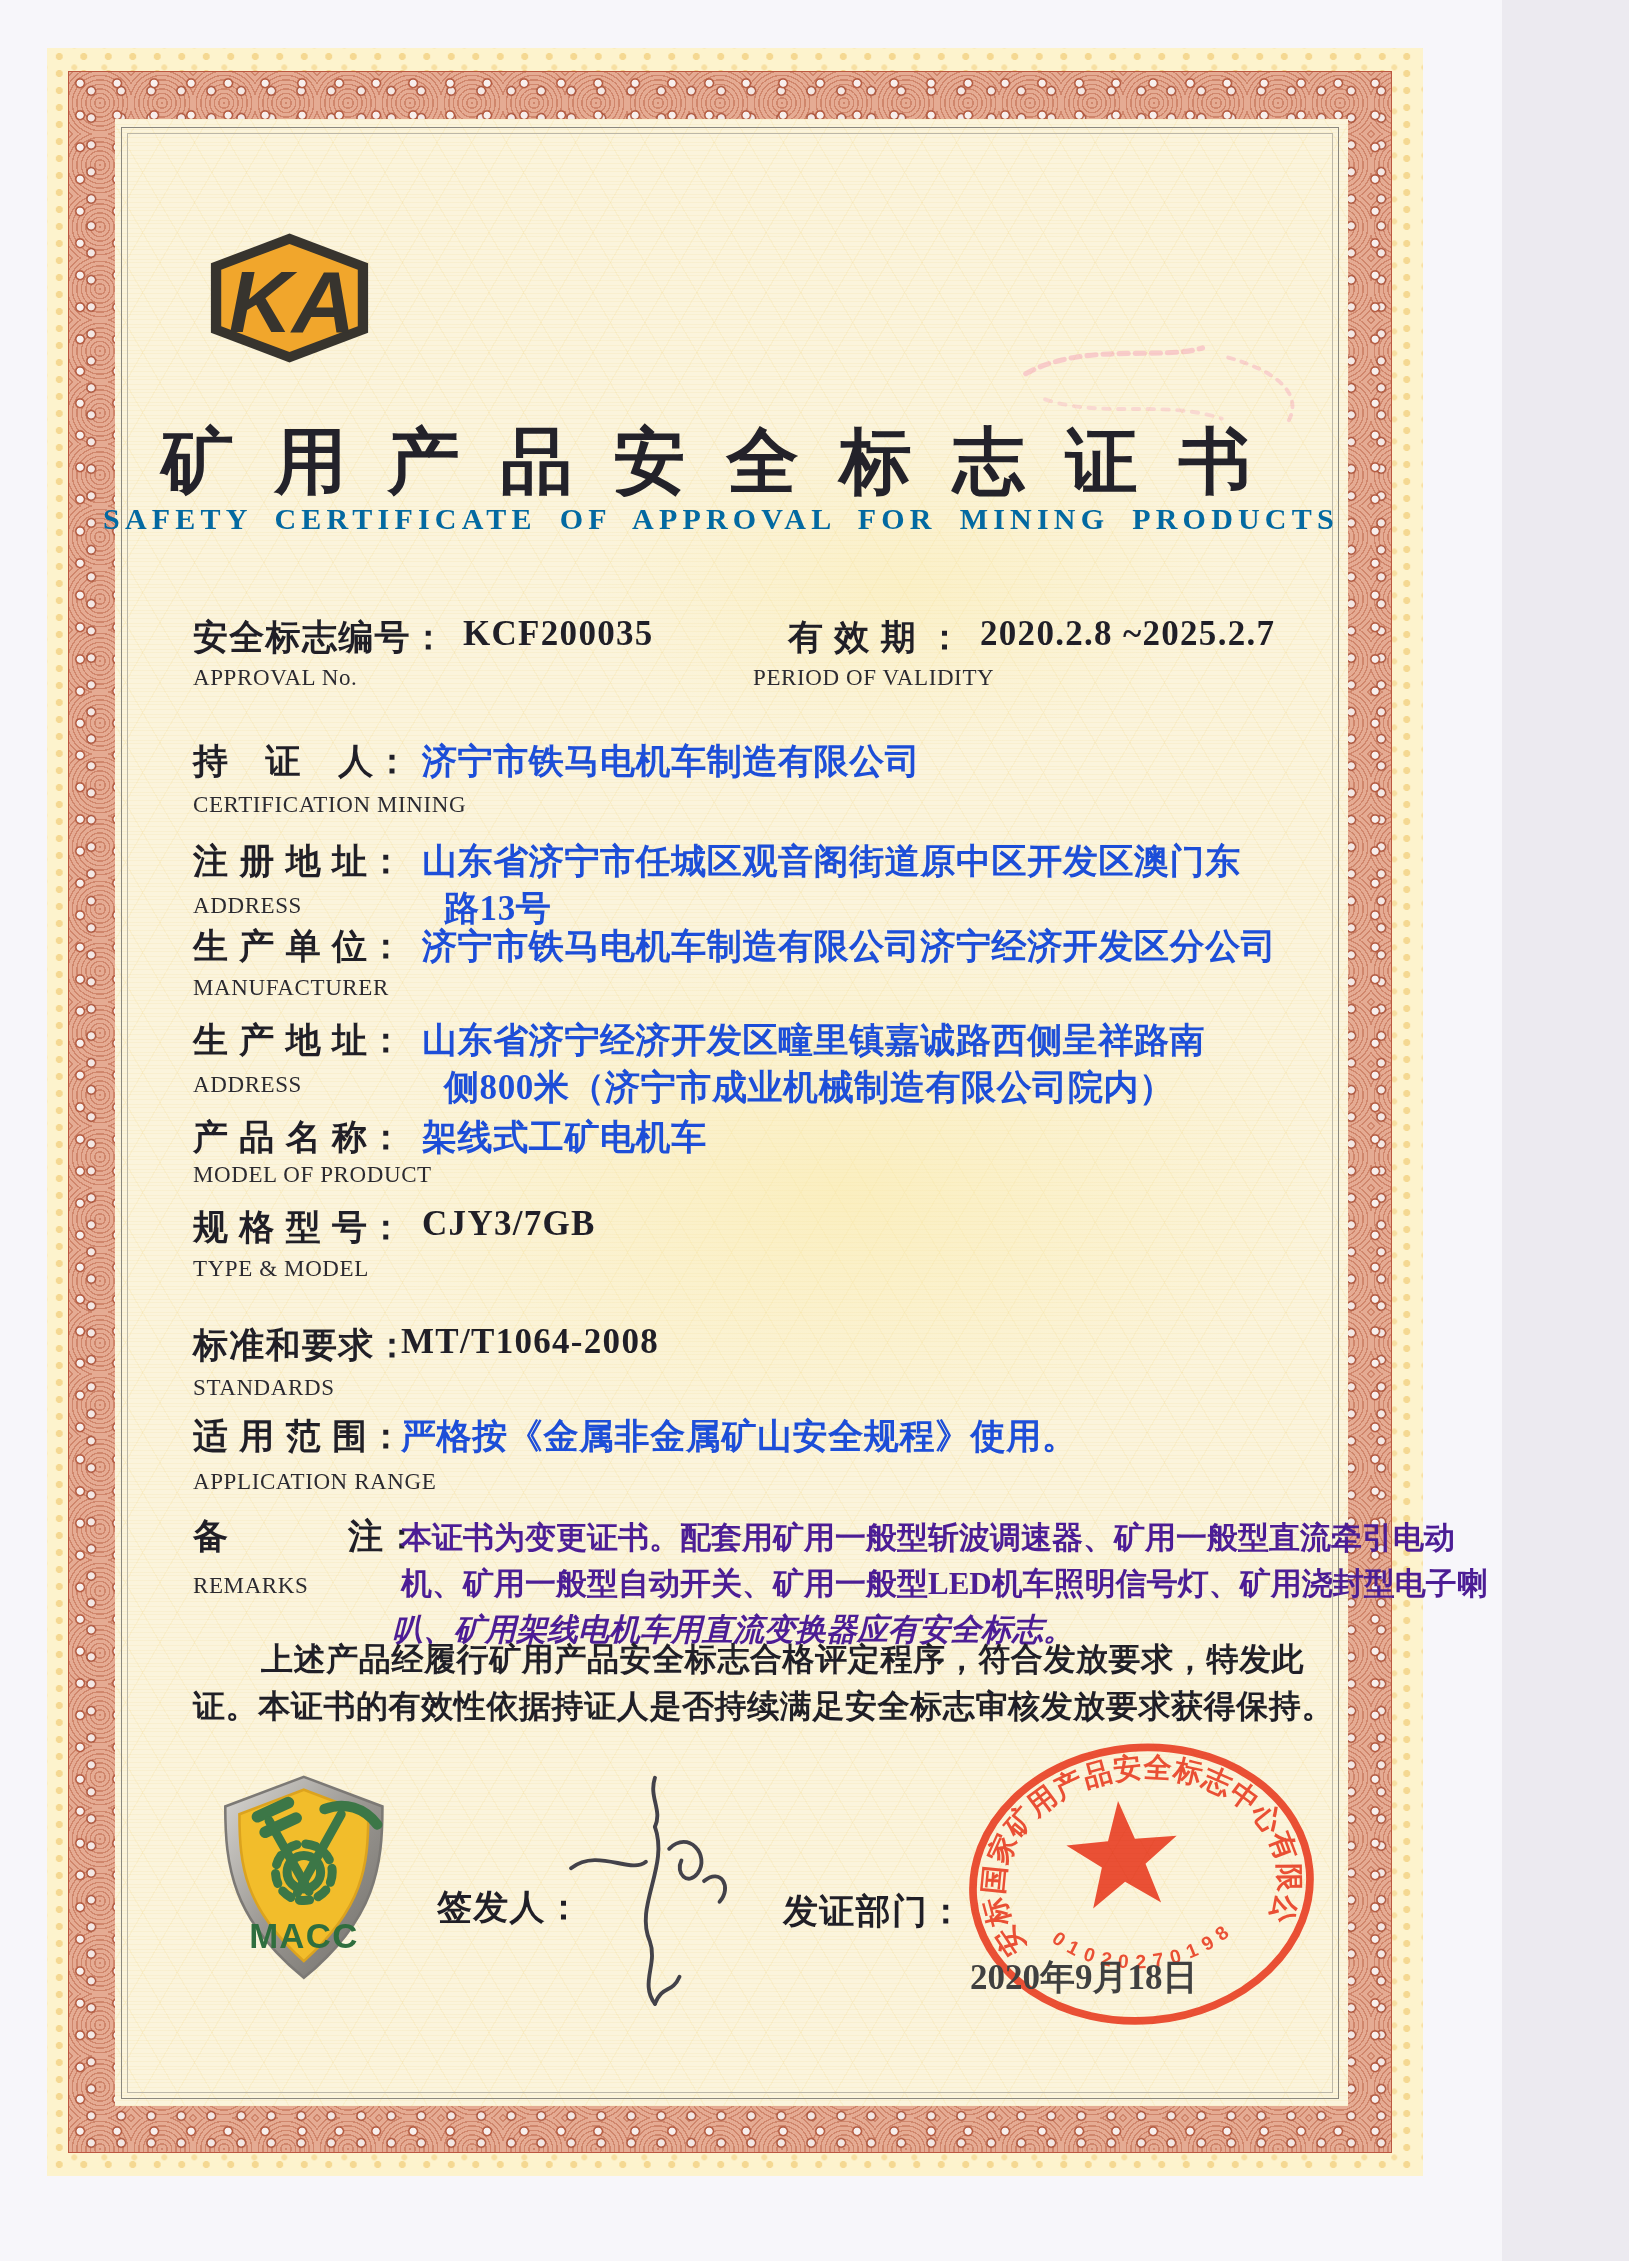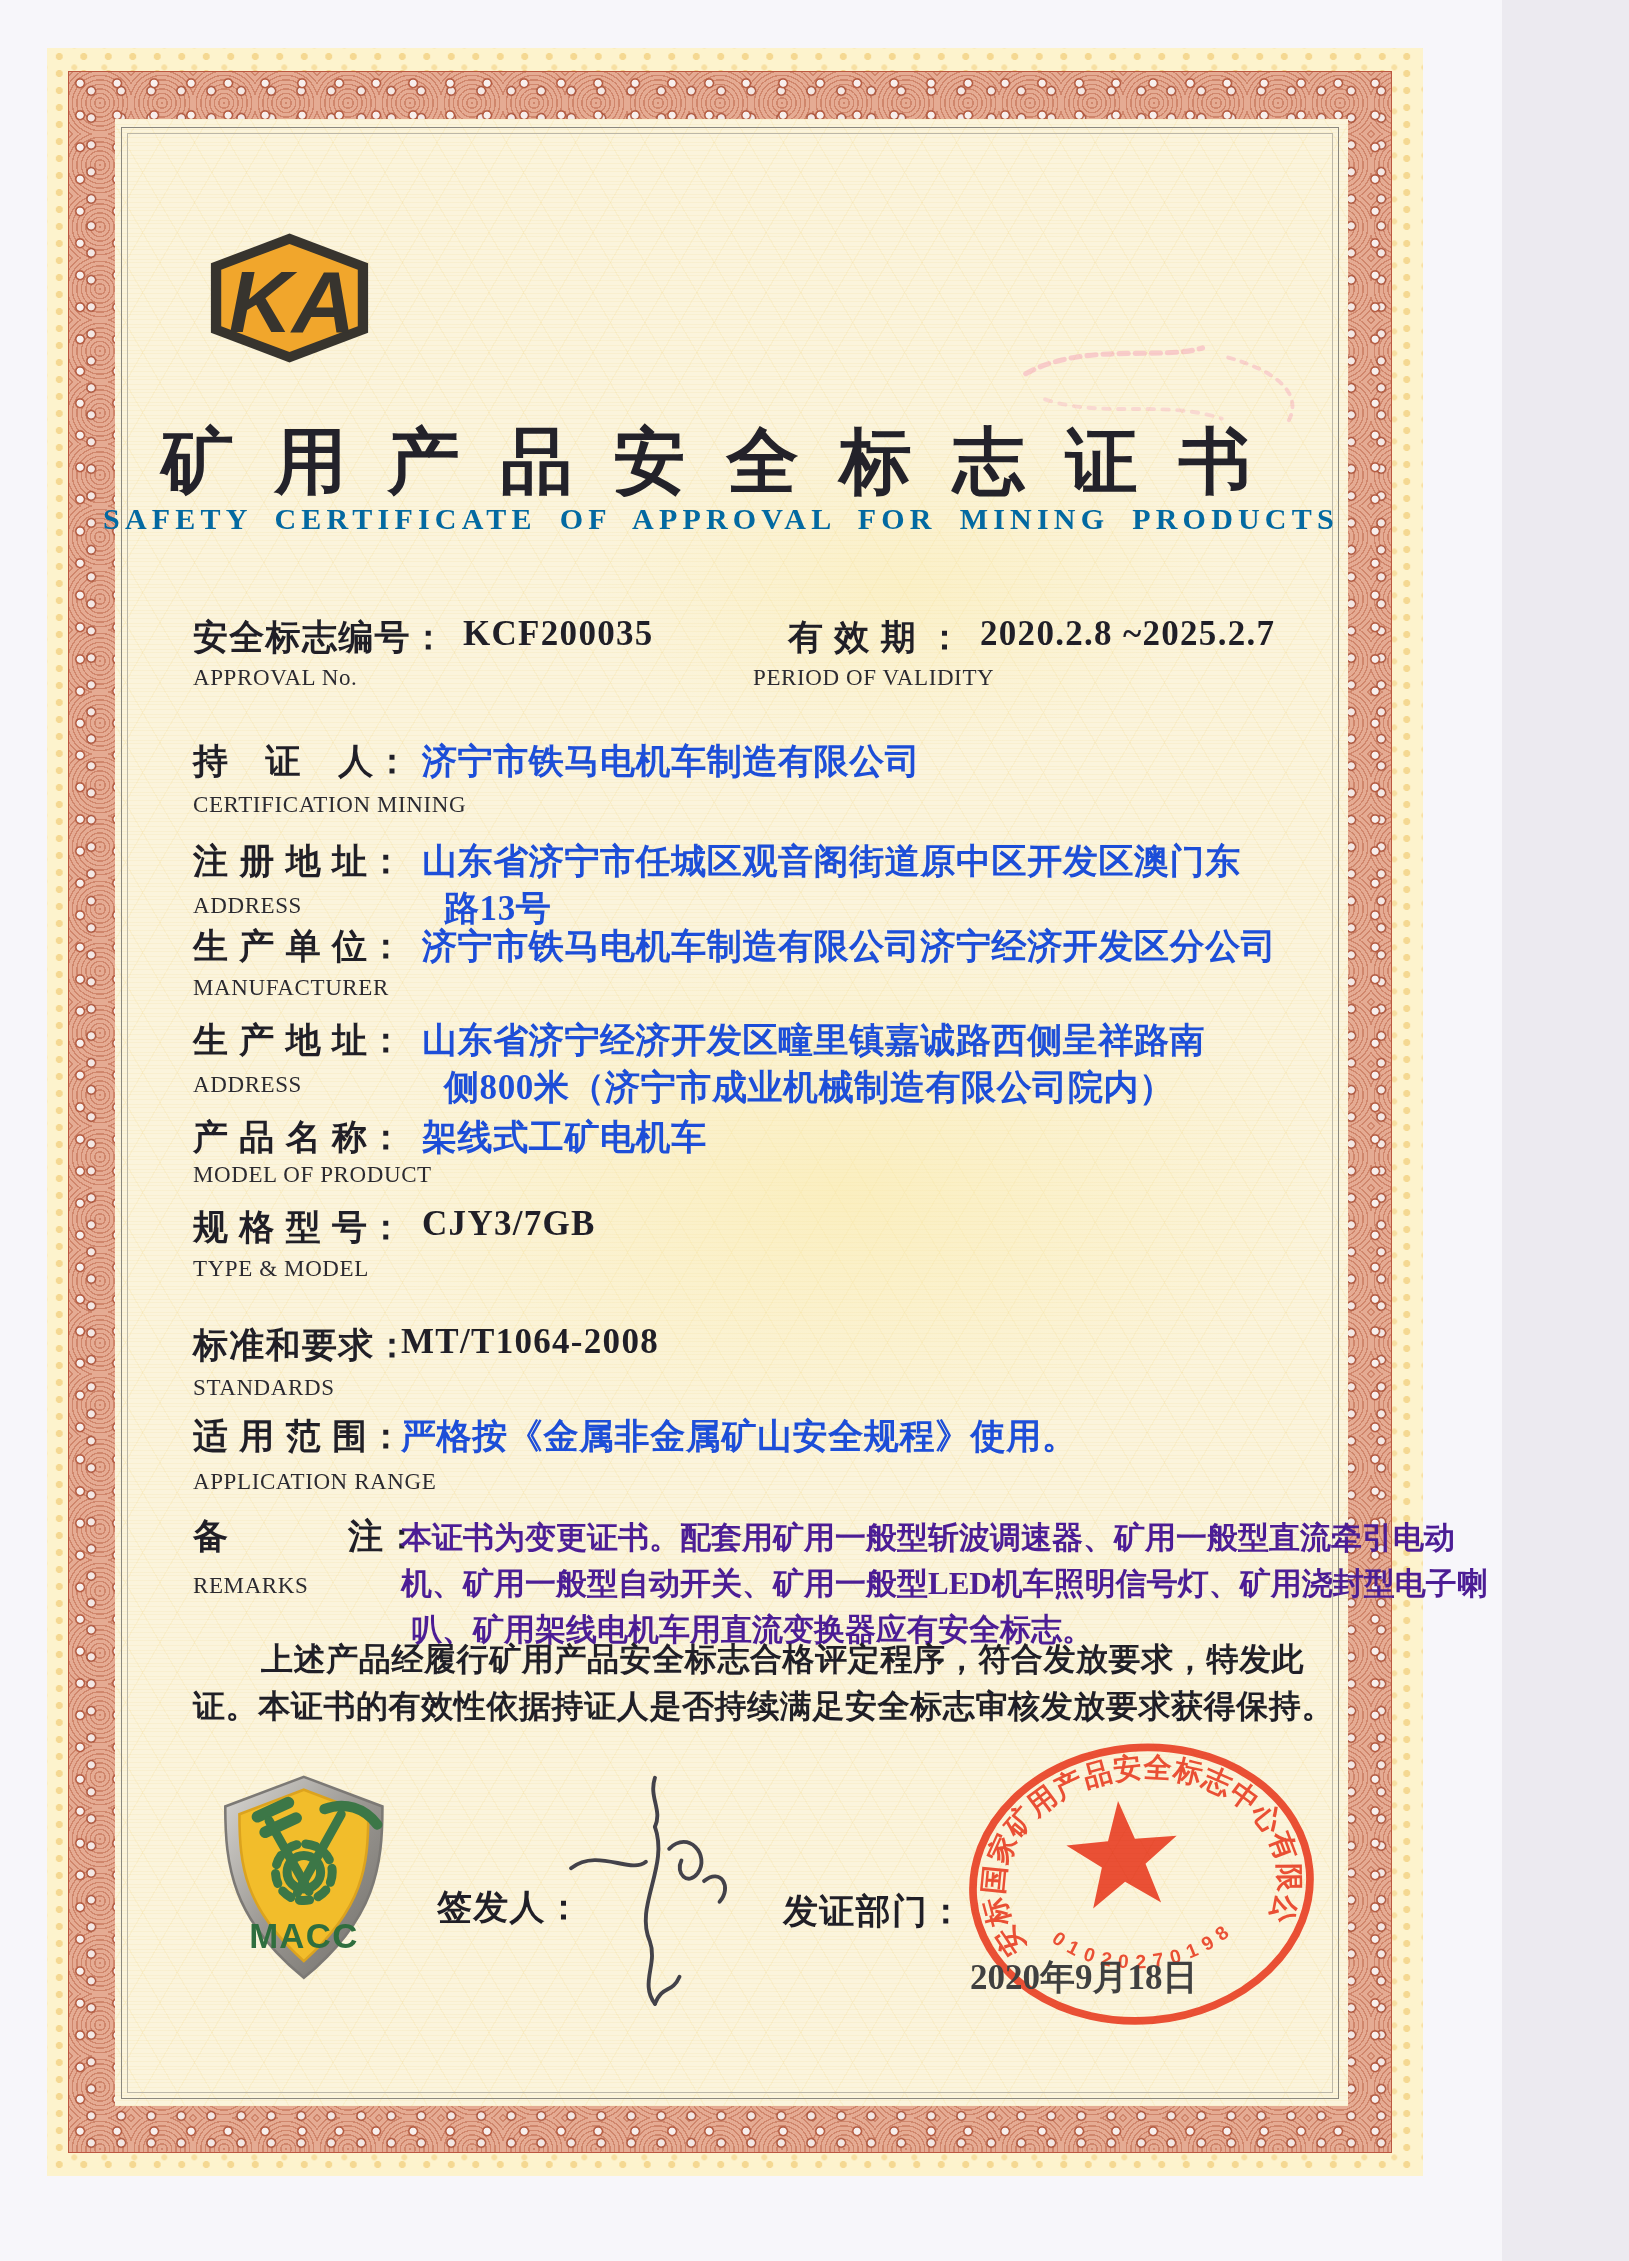--- a/index.html
+++ b/index.html
@@ -138,21 +138,21 @@
   <div class="abs en-label" style="left:193px;top:1375px;">STANDARDS</div>
 
   <div class="abs zh-label" style="left:193px;top:1413px;">适 用 范 围：</div>
   <div class="abs zh-value" style="left:401px;top:1413px;">严格按《金属非金属矿山安全规程》使用。</div>
   <div class="abs en-label" style="left:193px;top:1469px;">APPLICATION RANGE</div>
 
   <div class="abs zh-label" style="left:193px;top:1513px;">备</div>
   <div class="abs zh-label" style="left:348px;top:1513px;">注：</div>
   <div class="abs remark-text" style="left:401px;top:1517px;">本证书为变更证书。配套用矿用一般型斩波调速器、矿用一般型直流牵引电动</div>
   <div class="abs remark-text" style="left:401px;top:1563px;">机、矿用一般型自动开关、矿用一般型LED机车照明信号灯、矿用浇封型电子喇</div>
-  <div class="abs remark-text" style="left:411px;top:1609px;">叭、矿用架线电机车用直流变换器应有安全标志。</div>
+  <div class="abs remark-text" style="left:392px;top:1609px;font-style:italic;">叭、矿用架线电机车用直流变换器应有安全标志。</div>
   <div class="abs en-label" style="left:193px;top:1573px;">REMARKS</div>
 
   <div class="abs statement" style="left:261px;top:1638px;">上述产品经履行矿用产品安全标志合格评定程序，符合发放要求，特发此</div>
   <div class="abs statement" style="left:193px;top:1685px;">证。本证书的有效性依据持证人是否持续满足安全标志审核发放要求获得保持。</div>
 
   <svg class="abs" style="left:211px;top:1773px;" width="187" height="210" viewBox="0 0 145 163">
     <defs>
       <linearGradient id="silver" x1="0" y1="0" x2="1" y2="1">
         <stop offset="0" stop-color="#d9d7d3"></stop>
           <stop offset=".5" stop-color="#9a9792"></stop>

